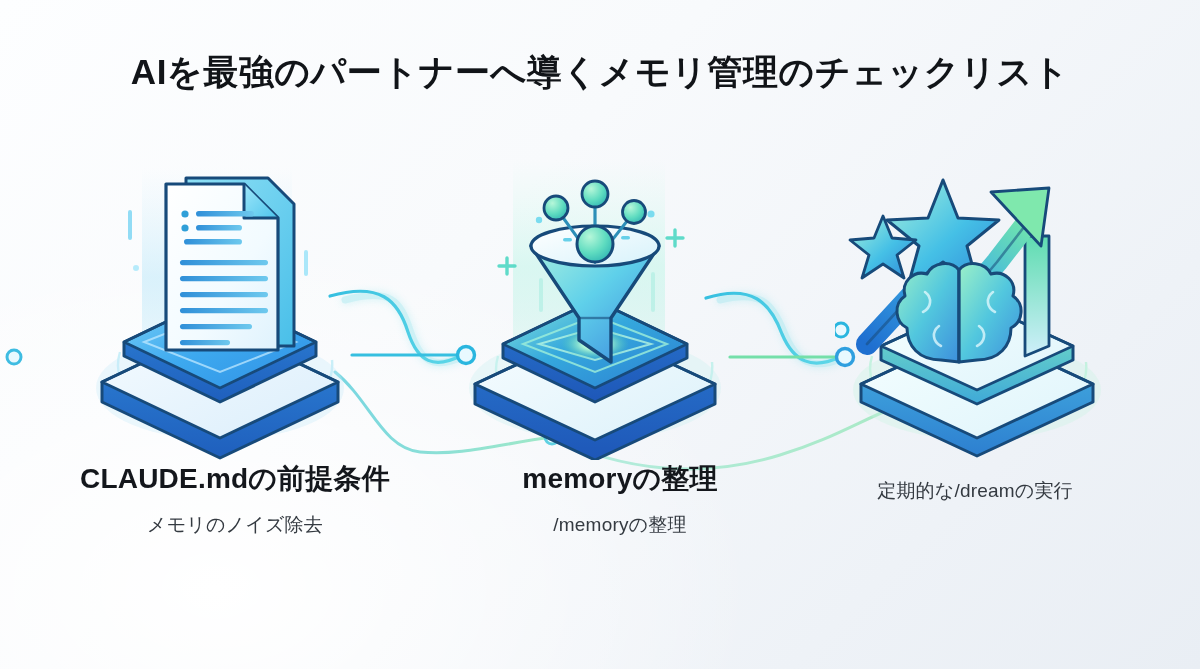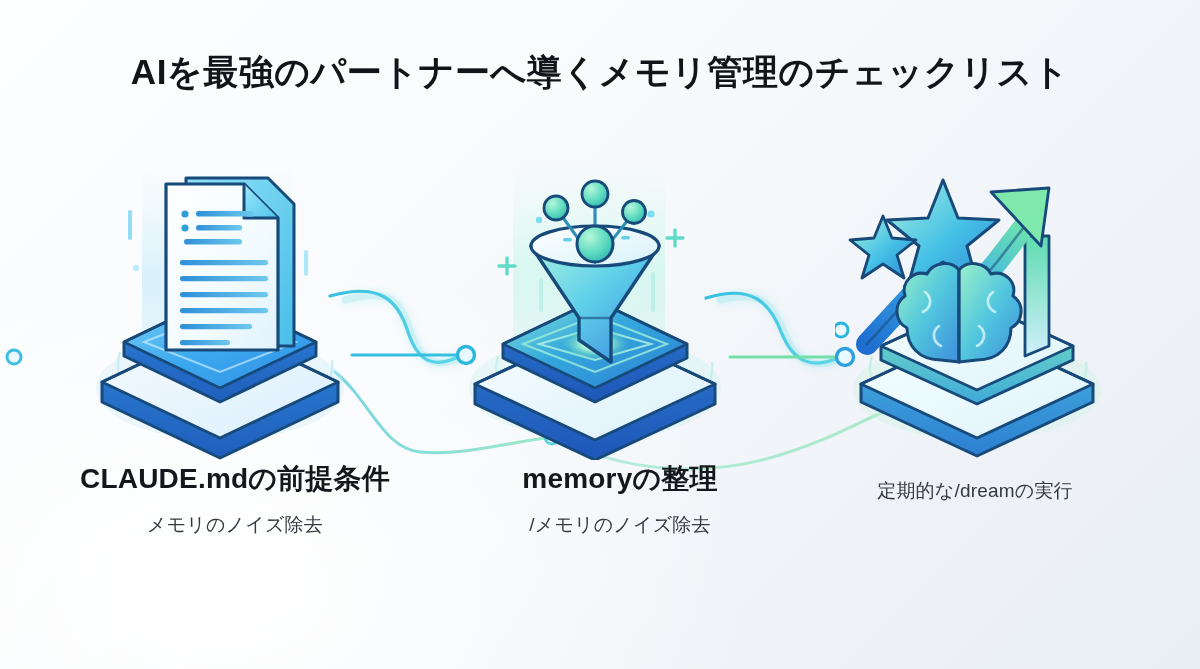--- a/index.html
+++ b/index.html
@@ -451,21 +451,21 @@
 
   <div class="captions">
 
     <div class="caption cap-1">
       <div class="cap-heading">CLAUDE.mdの前提条件</div>
       <div class="cap-sub">メモリのノイズ除去</div>
     </div>
 
     <div class="caption cap-2">
       <div class="cap-heading">memoryの整理</div>
-      <div class="cap-sub">/メモリのノイズ除去</div>
+      <div class="cap-sub">/memoryの整理</div>
     </div>
 
     <div class="caption cap-3">
       <div class="cap-sub">定期的な/dreamの実行</div>
     </div>
   </div>
 
 </div>
 
 </body></html>

